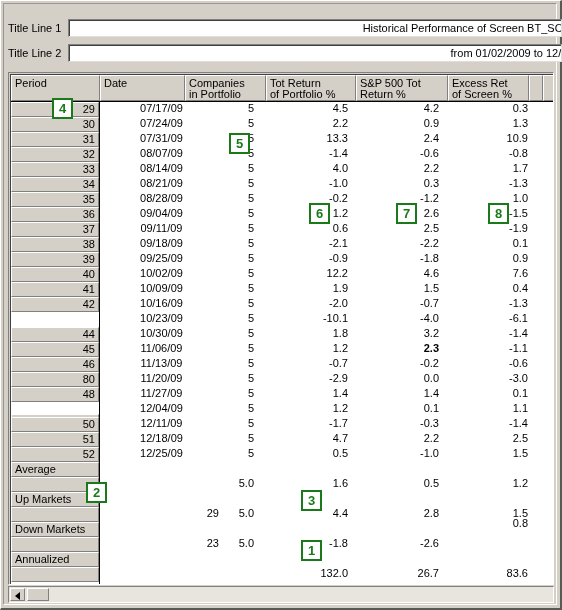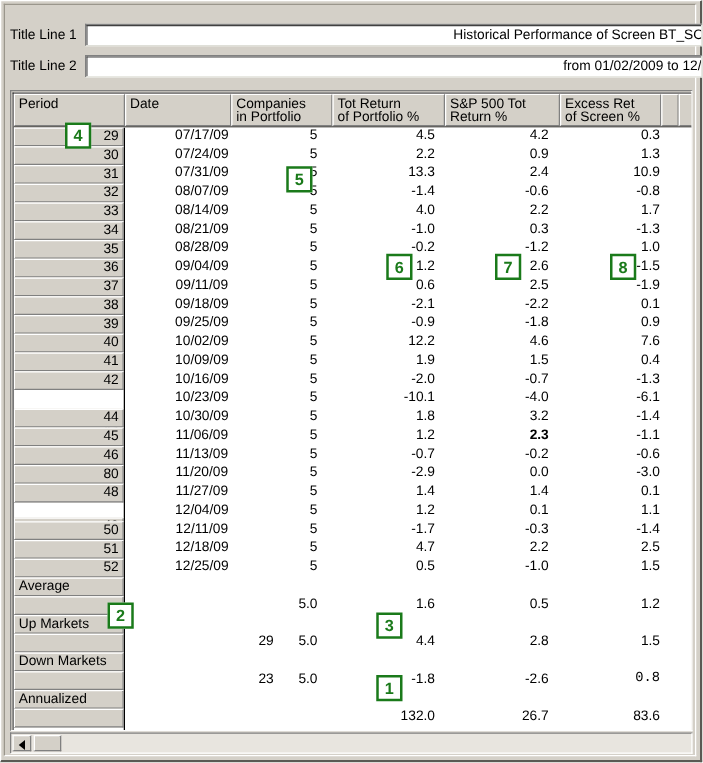--- a/index.html
+++ b/index.html
@@ -547,21 +547,21 @@
             <span class="cell" style="right: 115px; top: 406px;">2.8</span>
             <span class="cell" style="right: 26px; top: 406px;">1.5</span>
             <div class="rh" style="top: 420px;">
               <span class="lab">Down Markets</span>
             </div>
             <div class="rh" style="top: 435px;"></div>
             <span class="cell" style="right: 335px; top: 436px;">23</span>
             <span class="cell" style="right: 300px; top: 436px;">5.0</span>
             <span class="cell" style="right: 206px; top: 436px;">-1.8</span>
             <span class="cell" style="right: 115px; top: 436px;">-2.6</span>
-            <span class="cell" style="right: 26px; top: 436px; font-family: Liberation Mono, monospace;">0.8</span>
+            <span class="cell" style="right: 26px; top: 416px;">0.8</span>
             <div class="rh" style="top: 450px;">
               <span class="lab">Annualized</span>
             </div>
             <div class="rh" style="top: 465px;"></div>
             <span class="cell" style="right: 206px; top: 466px;">132.0</span>
             <span class="cell" style="right: 115px; top: 466px;">26.7</span>
             <span class="cell" style="right: 26px; top: 466px;">83.6</span>
           </div>
       </div>
 

